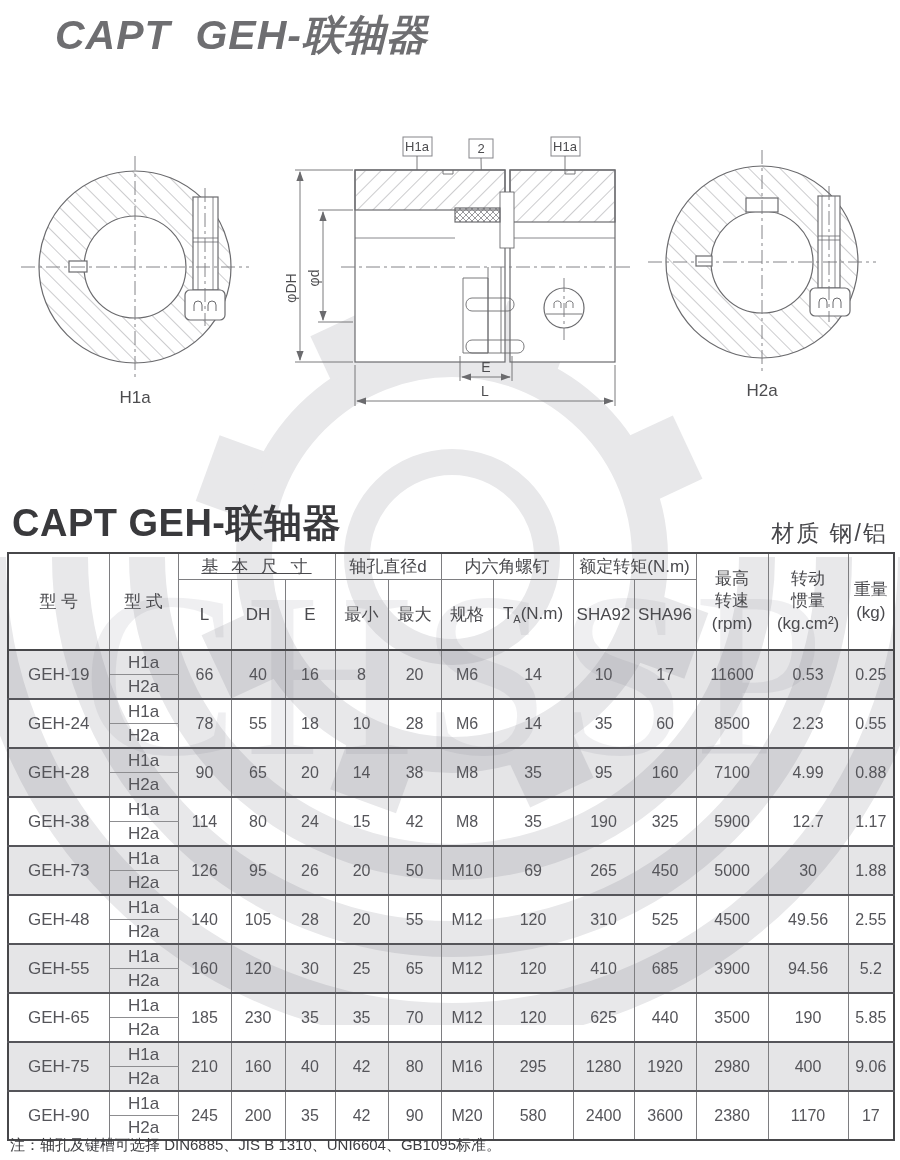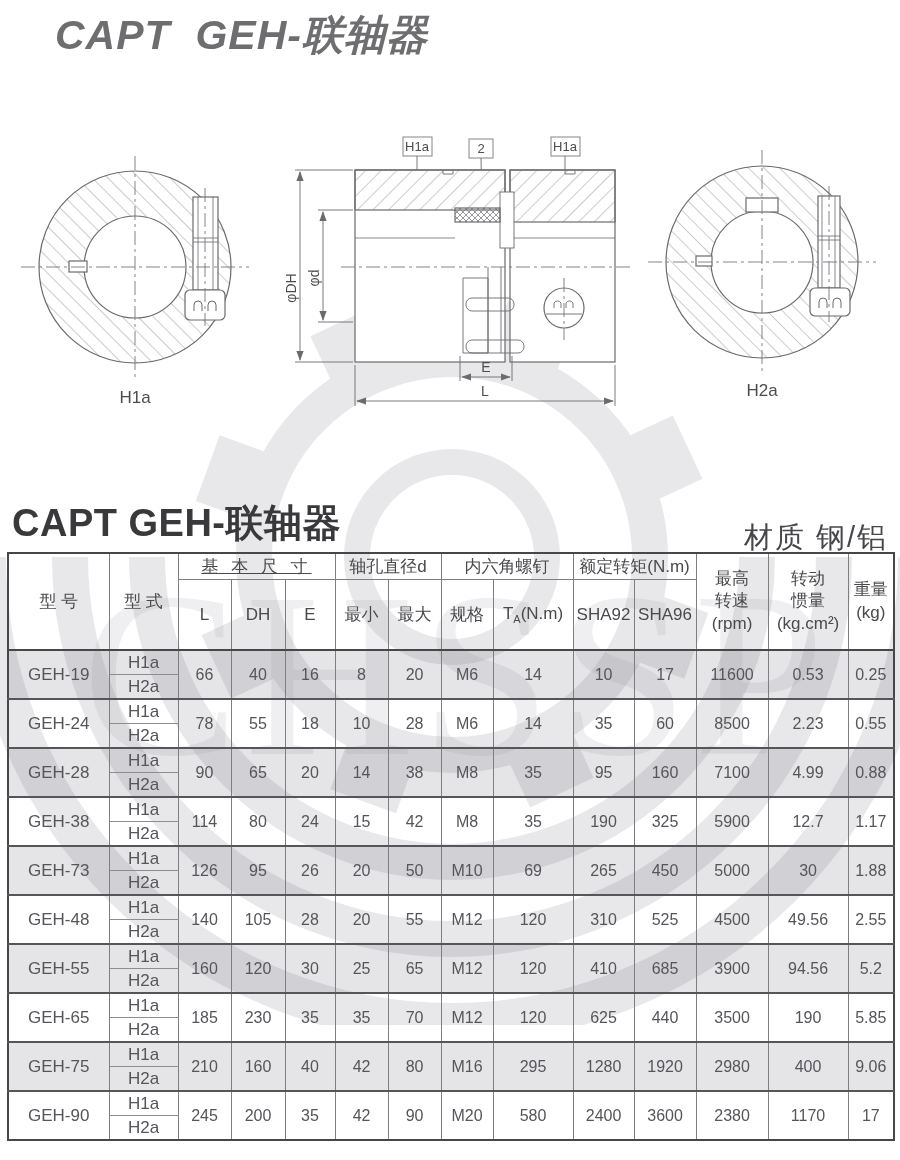--- a/index.html
+++ b/index.html
@@ -11,21 +11,21 @@
   .wm-gear{position:absolute;left:0;top:295px;width:900px;height:730px;z-index:0;pointer-events:none;}
   .wm-text{position:absolute;left:82px;top:540px;z-index:0;pointer-events:none;
            font-family:"Liberation Serif","DejaVu Serif",serif;font-weight:normal;
            font-size:235px;letter-spacing:6px;color:rgba(134,134,146,0.13);white-space:pre;}
 
   
   .title{position:absolute;left:55px;top:8px;margin:0;font-size:41px;font-weight:bold;
          font-style:italic;color:#6e6e71;letter-spacing:1px;white-space:pre;z-index:2;}
   .section-title{position:absolute;left:12px;top:498px;margin:0;font-size:38px;font-weight:bold;
          color:#39393c;letter-spacing:0.5px;z-index:2;}
-  .material{position:absolute;right:12px;top:518px;font-size:29px;color:#47474b;
+  .material{position:absolute;right:12px;top:518px;font-size:23px;color:#47474b;
          letter-spacing:2px;z-index:2;}
   .note{position:absolute;left:10px;top:1136px;font-size:15px;color:#3d3d40;z-index:2;}
 
   
   .views{position:absolute;left:0;top:125px;width:900px;height:300px;z-index:1;}
   .views svg{position:absolute;overflow:visible;}
   .v-left{left:17px;top:25px;}
   .v-center{left:283px;top:3px;}
   .v-right{left:640px;top:13px;}
   .dwg-text{font-family:"Liberation Sans","DejaVu Sans",sans-serif;fill:#4c4c4f;}
@@ -454,13 +454,14 @@
             <td class="val" rowspan="2">1170</td>
             <td class="val" rowspan="2">17</td>
           </tr>
           <tr>
             <td class="type">H2a</td>
           </tr>
         </tbody>
     </table>
   </div>
 
+  <div class="note">注：轴孔及键槽可选择 DIN6885、JIS B 1310、UNI6604、GB1095标准。</div>
 </div>
 
 </body></html>

